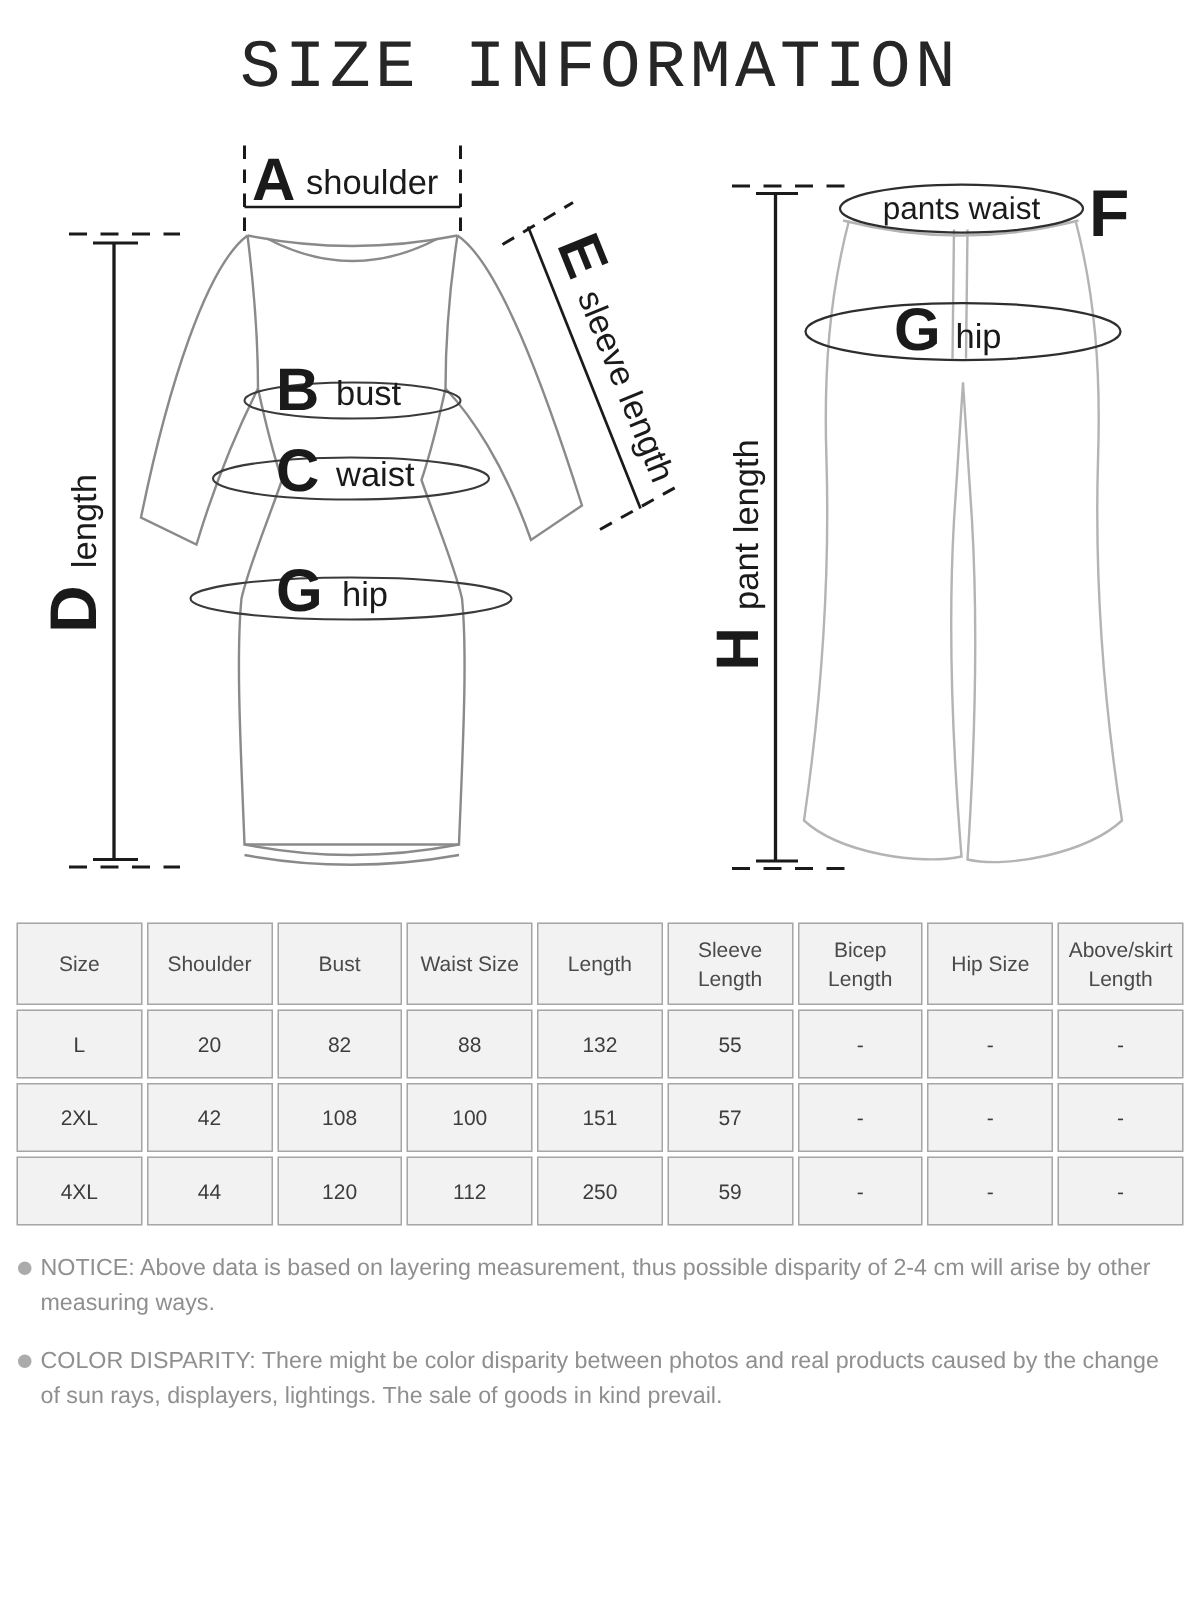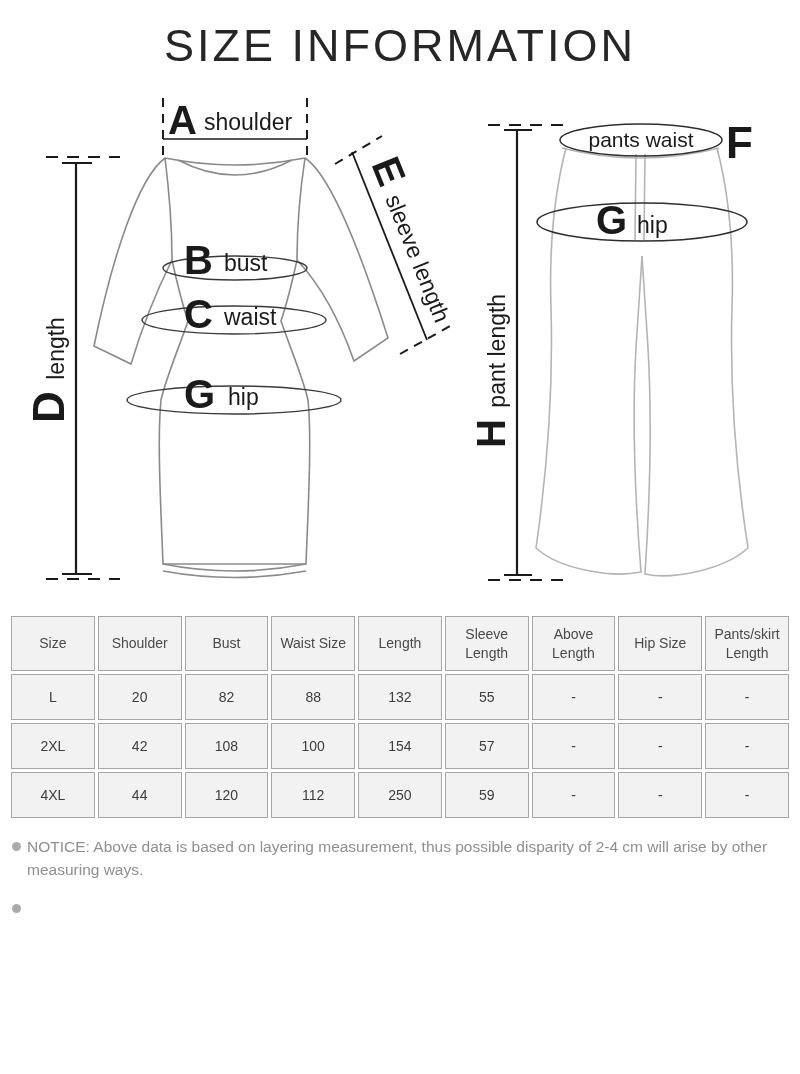--- a/index.html
+++ b/index.html
@@ -9,21 +9,21 @@
     font-family: "Liberation Sans", sans-serif;
     position: relative; overflow: hidden;
   }
   .page-title {
     margin-top: 20px;
     text-align: center;
     font-size: 45px;
     font-weight: 200;
     letter-spacing: 3px;
     color: #262626;
-    font-family: Liberation Sans, sans-serif;
+    font-family: Liberation Mono, monospace;
   }
   .diagram-wrap { width: 800px; height: 535px; margin-top: 6px; }
   svg text { font-family: "Liberation Sans", sans-serif; fill: #1a1a1a; }
   .letter-big { font-size: 40px; font-weight: bold; }
   .letter-huge { font-size: 44px; font-weight: bold; }
   .label-small { font-size: 23px; font-weight: normal; }
   .label-tiny { font-size: 21px; font-weight: normal; }
 
   .table-wrap { padding: 0 8px; }
   table.size-table {
@@ -181,43 +181,43 @@
 <div class="table-wrap">
   <table class="size-table">
     <thead>
       <tr>
           <th>Size</th>
           <th>Shoulder</th>
           <th>Bust</th>
           <th>Waist Size</th>
           <th>Length</th>
           <th>Sleeve Length</th>
-          <th>Above Length</th>
+          <th>Bicep Length</th>
           <th>Hip Size</th>
-          <th>Pants/skirt Length</th>
+          <th>Above/skirt Length</th>
         </tr>
     </thead>
     <tbody>
         <tr>
           <td>L</td>
           <td>20</td>
           <td>82</td>
           <td>88</td>
           <td>132</td>
           <td>55</td>
           <td>-</td>
           <td>-</td>
           <td>-</td>
         </tr>
         <tr>
           <td>2XL</td>
           <td>42</td>
           <td>108</td>
           <td>100</td>
-          <td>154</td>
+          <td>151</td>
           <td>57</td>
           <td>-</td>
           <td>-</td>
           <td>-</td>
         </tr>
         <tr>
           <td>4XL</td>
           <td>44</td>
           <td>120</td>
           <td>112</td>
@@ -226,14 +226,14 @@
           <td>-</td>
           <td>-</td>
           <td>-</td>
         </tr>
       </tbody>
   </table>
 </div>
 
 <div class="notices">
     <div class="notice"><span class="bullet"></span><span>NOTICE: Above data is based on layering measurement, thus possible disparity of 2-4 cm will arise by other measuring ways.</span></div>
-    <div class="notice"><span class="bullet"></span></div>
+    <div class="notice"><span class="bullet"></span><span>COLOR DISPARITY: There might be color disparity between photos and real products caused by the change of sun rays, displayers, lightings. The sale of goods in kind prevail.</span></div>
   </div>
 
 </body></html>

